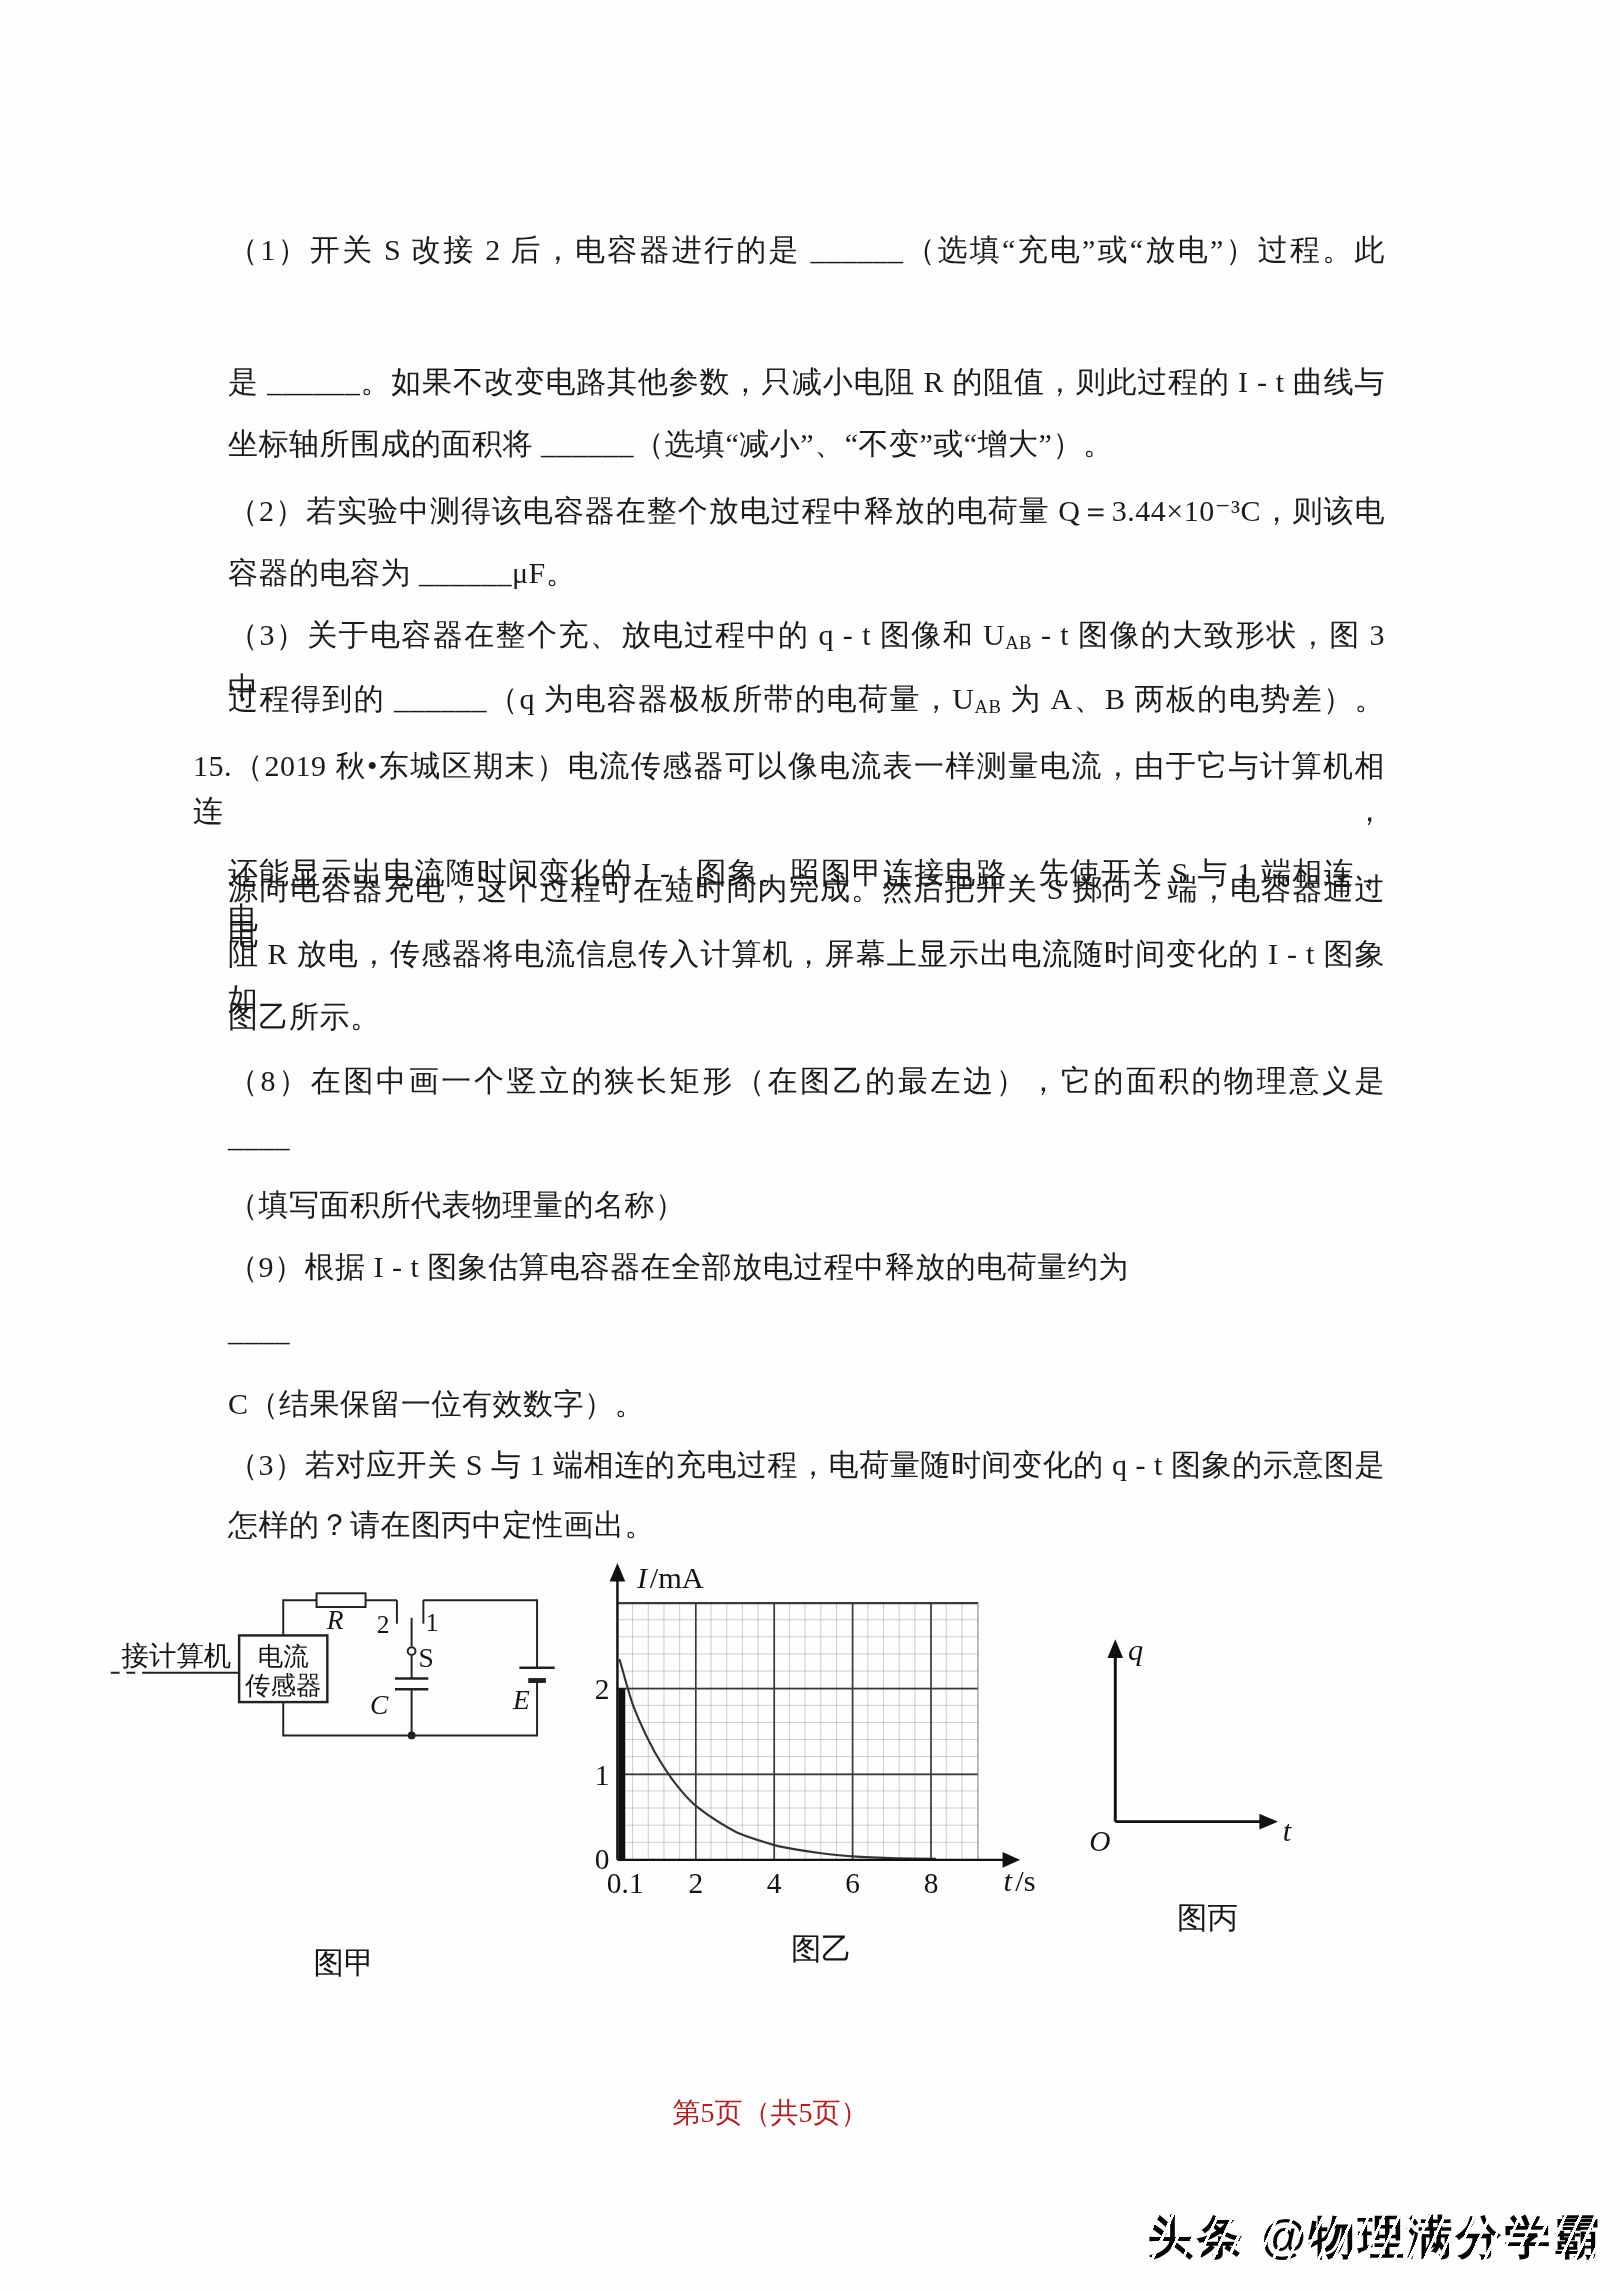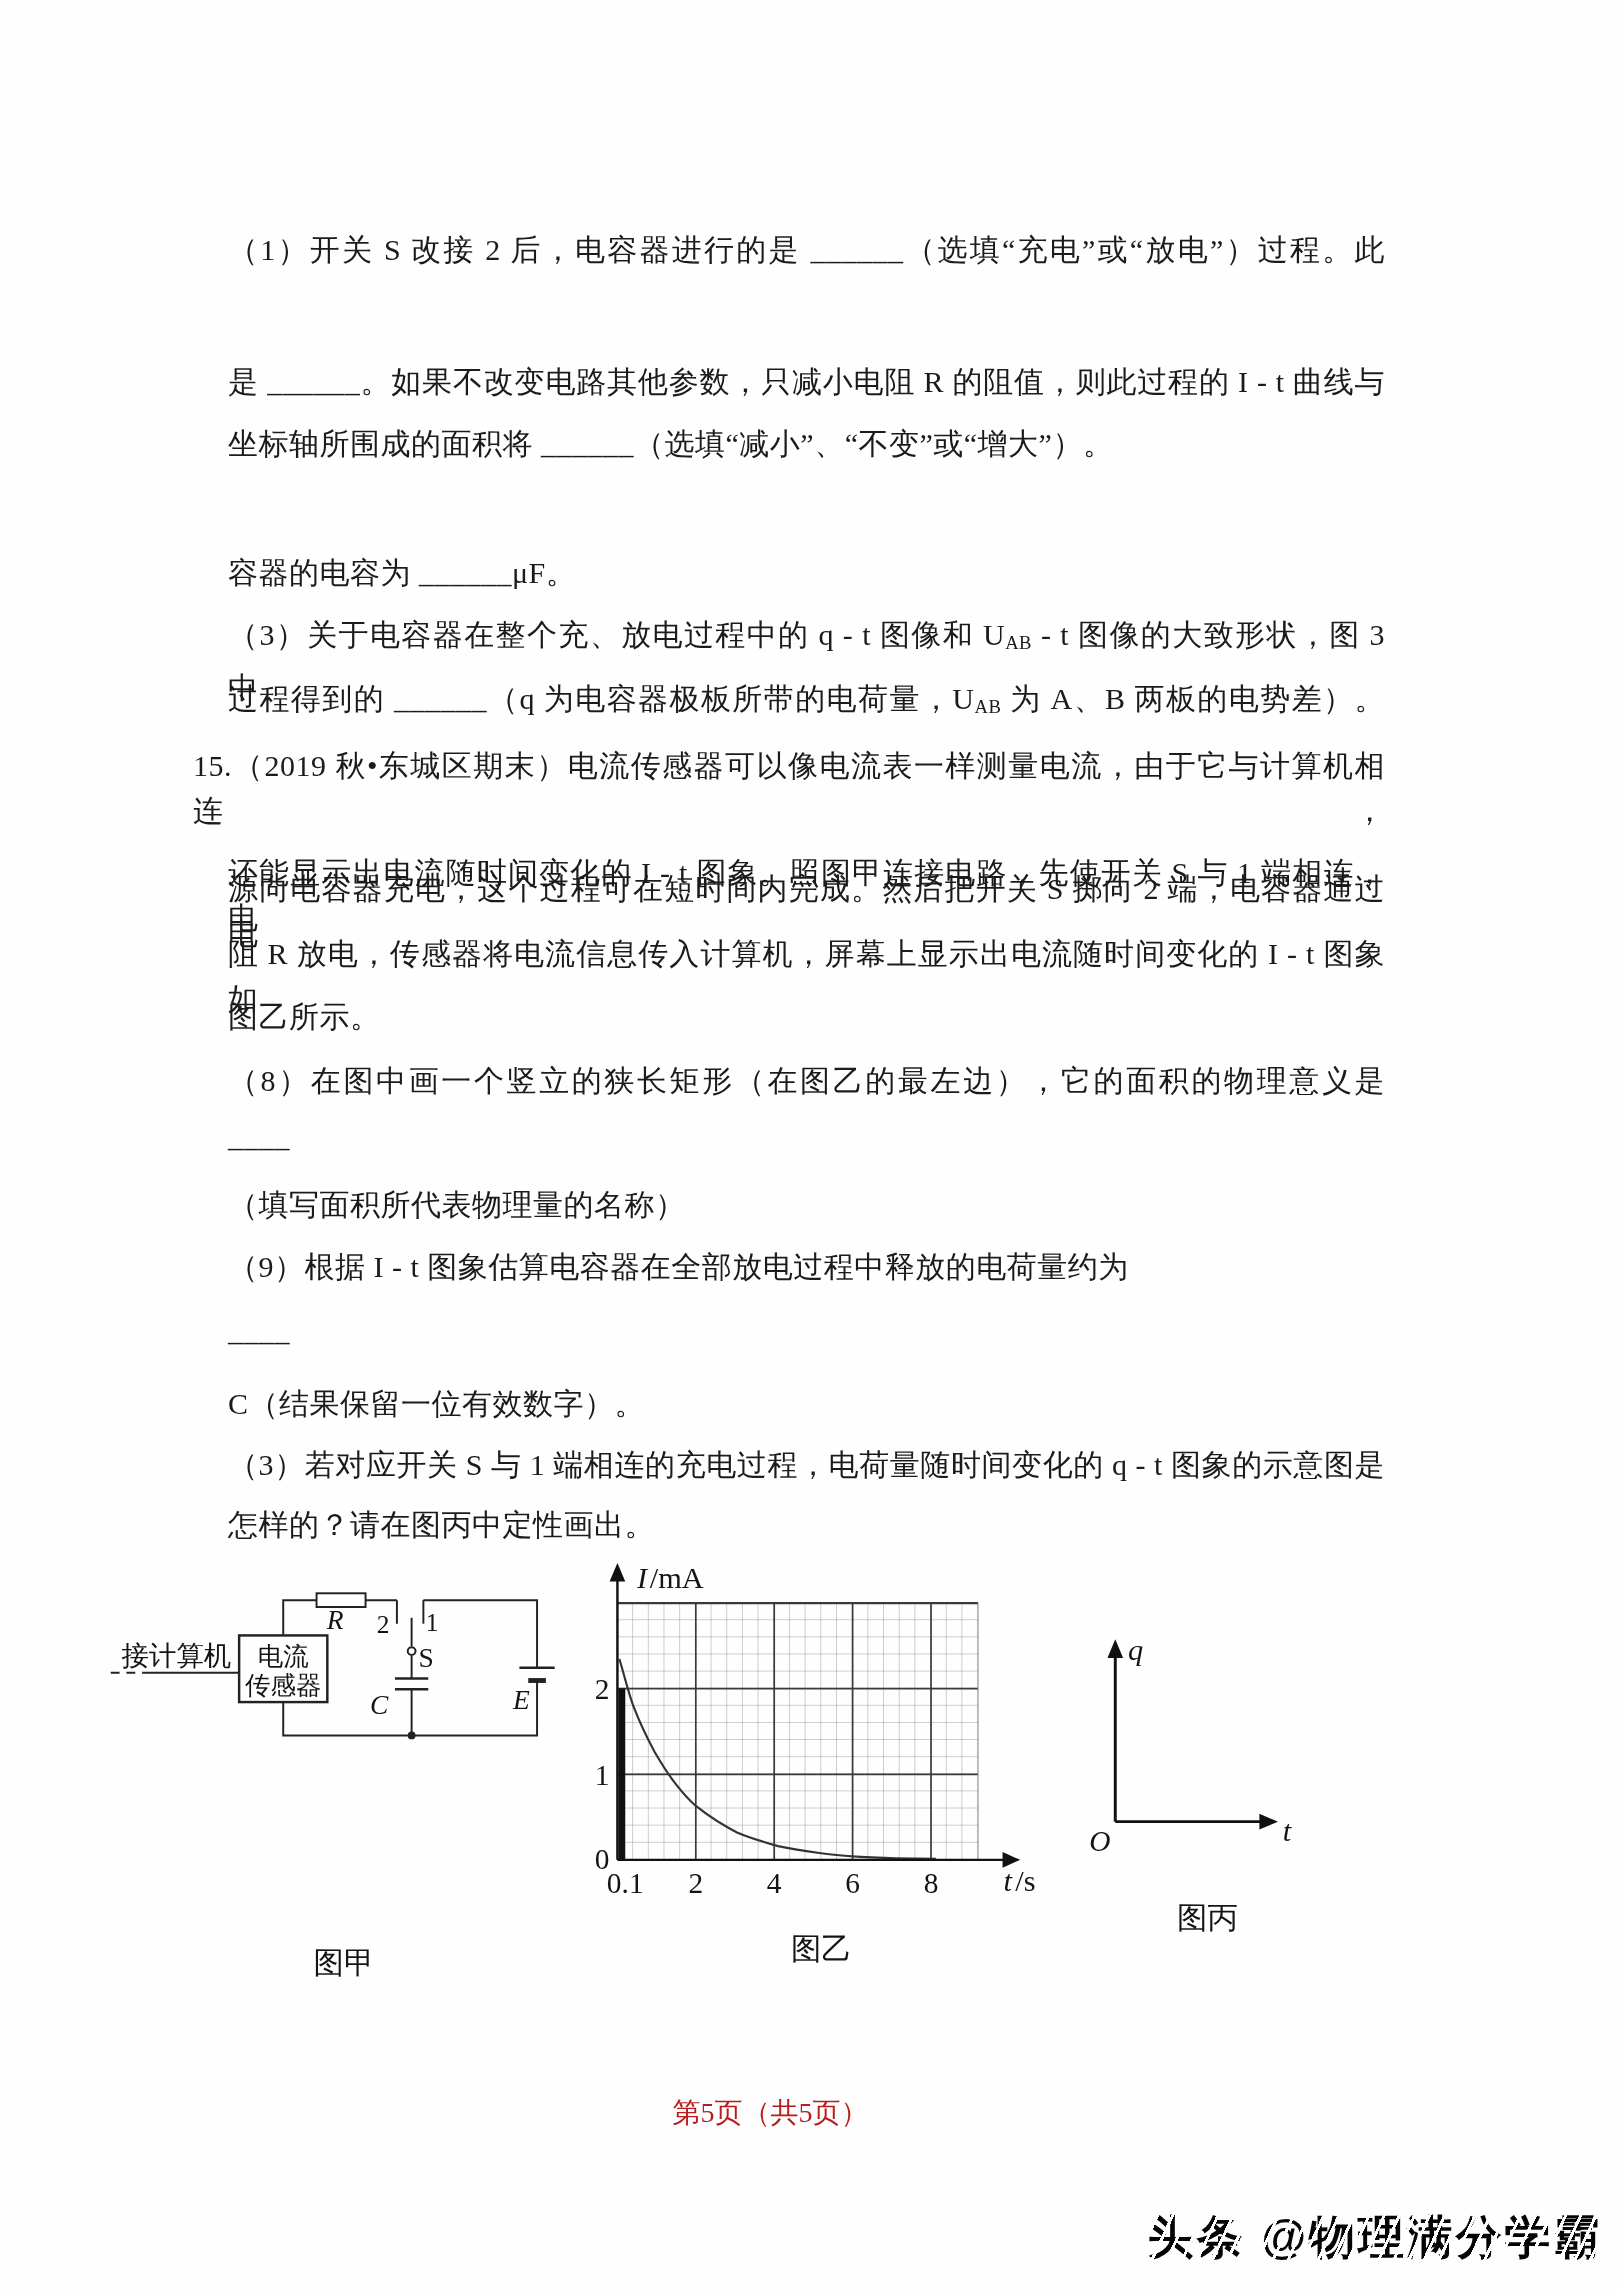--- a/index.html
+++ b/index.html
@@ -49,20 +49,21 @@
   svg text{fill:#141414;}
 </style>
 </head>
 <body>
 
 <div class="page">
 
   <div class="ln j" style="top:227px">（1）开关 S 改接 2 后，电容器进行的是 ______（选填“充电”或“放电”）过程。此</div>
   <div class="ln" style="top:421px">坐标轴所围成的面积将 ______（选填“减小”、“不变”或“增大”）。</div>
   <div class="ln j" style="top:359px">是 ______。如果不改变电路其他参数，只减小电阻 R 的阻值，则此过程的 I - t 曲线与</div>
+  <div class="ln j" style="top:488px">（2）若实验中测得该电容器在整个放电过程中释放的电荷量 Q＝3.44×10⁻³C，则该电</div>
   <div class="ln" style="top:550px">容器的电容为 ______μF。</div>
   <div class="ln j" style="top:612px"><span>（3）关于电容器在整个充、放电过程中的 q - t 图像和 U</span><span class="sub">AB</span><span> - t 图像的大致形状，图 3 中</span></div>
   <div class="ln j" style="top:676px"><span>过程得到的 ______（q 为电容器极板所带的电荷量，U</span><span class="sub">AB</span><span> 为 A、B 两板的电势差）。</span></div>
   <div class="ln j q15" style="top:743px">15.（2019 秋•东城区期末）电流传感器可以像电流表一样测量电流，由于它与计算机相连，</div>
   <div class="ln j" style="top:850px">还能显示出电流随时间变化的 I - t 图象。照图甲连接电路，先使开关 S 与 1 端相连，电</div>
   <div class="ln j" style="top:866px">源向电容器充电，这个过程可在短时间内完成。然后把开关 S 掷向 2 端，电容器通过电</div>
   <div class="ln" style="top:994px">图乙所示。</div>
   <div class="ln j" style="top:931px">阻 R 放电，传感器将电流信息传入计算机，屏幕上显示出电流随时间变化的 I - t 图象如</div>
   <div class="ln j" style="top:1058px">（8）在图中画一个竖立的狭长矩形（在图乙的最左边），它的面积的物理意义是</div>
   <div class="ln" style="top:1114px">____</div>

